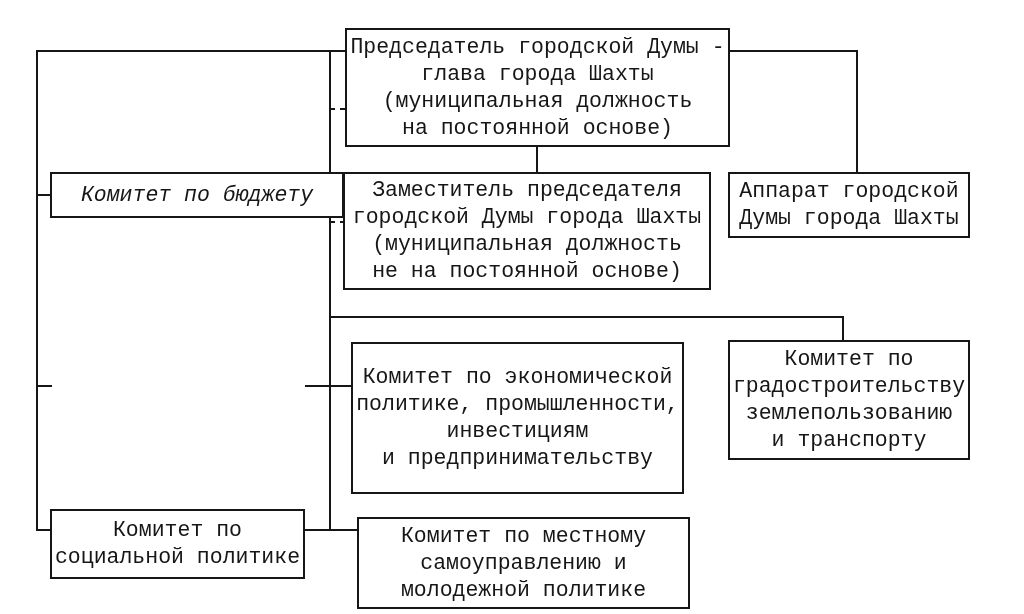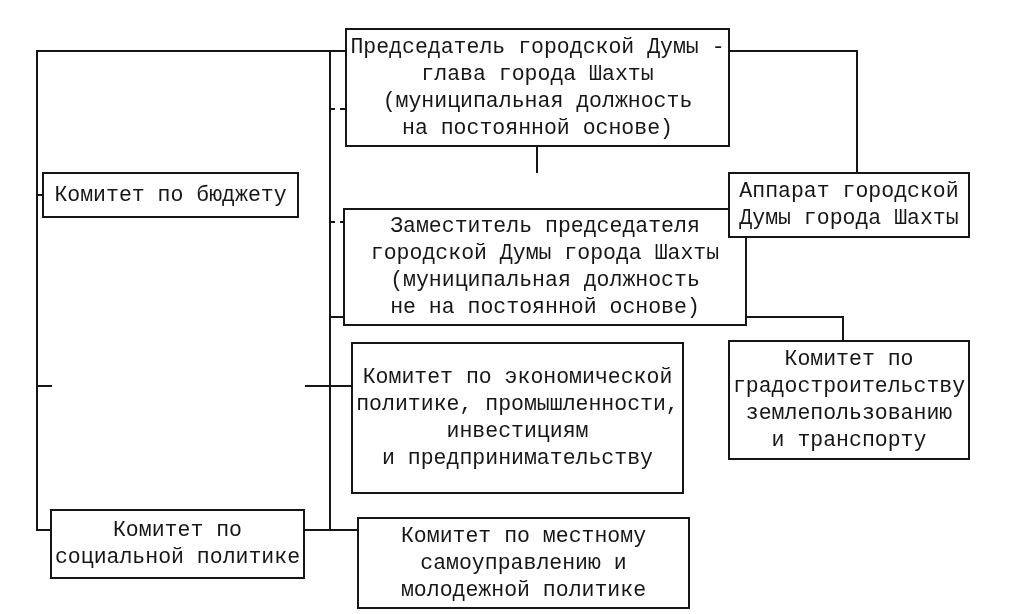--- a/index.html
+++ b/index.html
@@ -65,33 +65,33 @@
   <div class="ln" style="left:329px; top:221px; width:6px; height:2px;"></div>
   <div class="ln" style="left:340px; top:221px; width:6px; height:2px;"></div>
 
   <div class="node" style="left:345px; top:28px;  width:385px; height:119px;">
     <div class="node-text">Председатель городской Думы -
 глава города Шахты
 (муниципальная должность
 на постоянной основе)</div>
   </div>
 
-  <div class="node" style="left:343px; top:172px; width:404px; height:118px;margin-top:36px;">
+  <div class="node" style="left:343px; top:172px; width:368px; height:118px;">
     <div class="node-text">Заместитель председателя
 городской Думы города Шахты
 (муниципальная должность
 не на постоянной основе)</div>
   </div>
 
   <div class="node" style="left:728px; top:172px; width:242px; height:66px;justify-content:center;">
     <div class="node-text">Аппарат городской
 Думы города Шахты</div>
   </div>
 
-  <div class="node" style="left:42px;  top:172px; width:257px; height:46px;">
+  <div class="node" style="left:50px;  top:172px; width:294px; height:46px;font-style:italic;">
     <div class="node-text">Комитет по бюджету</div>
   </div>
 
 
   <div class="node" style="left:50px;  top:509px; width:255px; height:70px;">
     <div class="node-text">Комитет по
 социальной политике</div>
   </div>
 
   <div class="node" style="left:351px; top:342px; width:333px; height:152px;">

